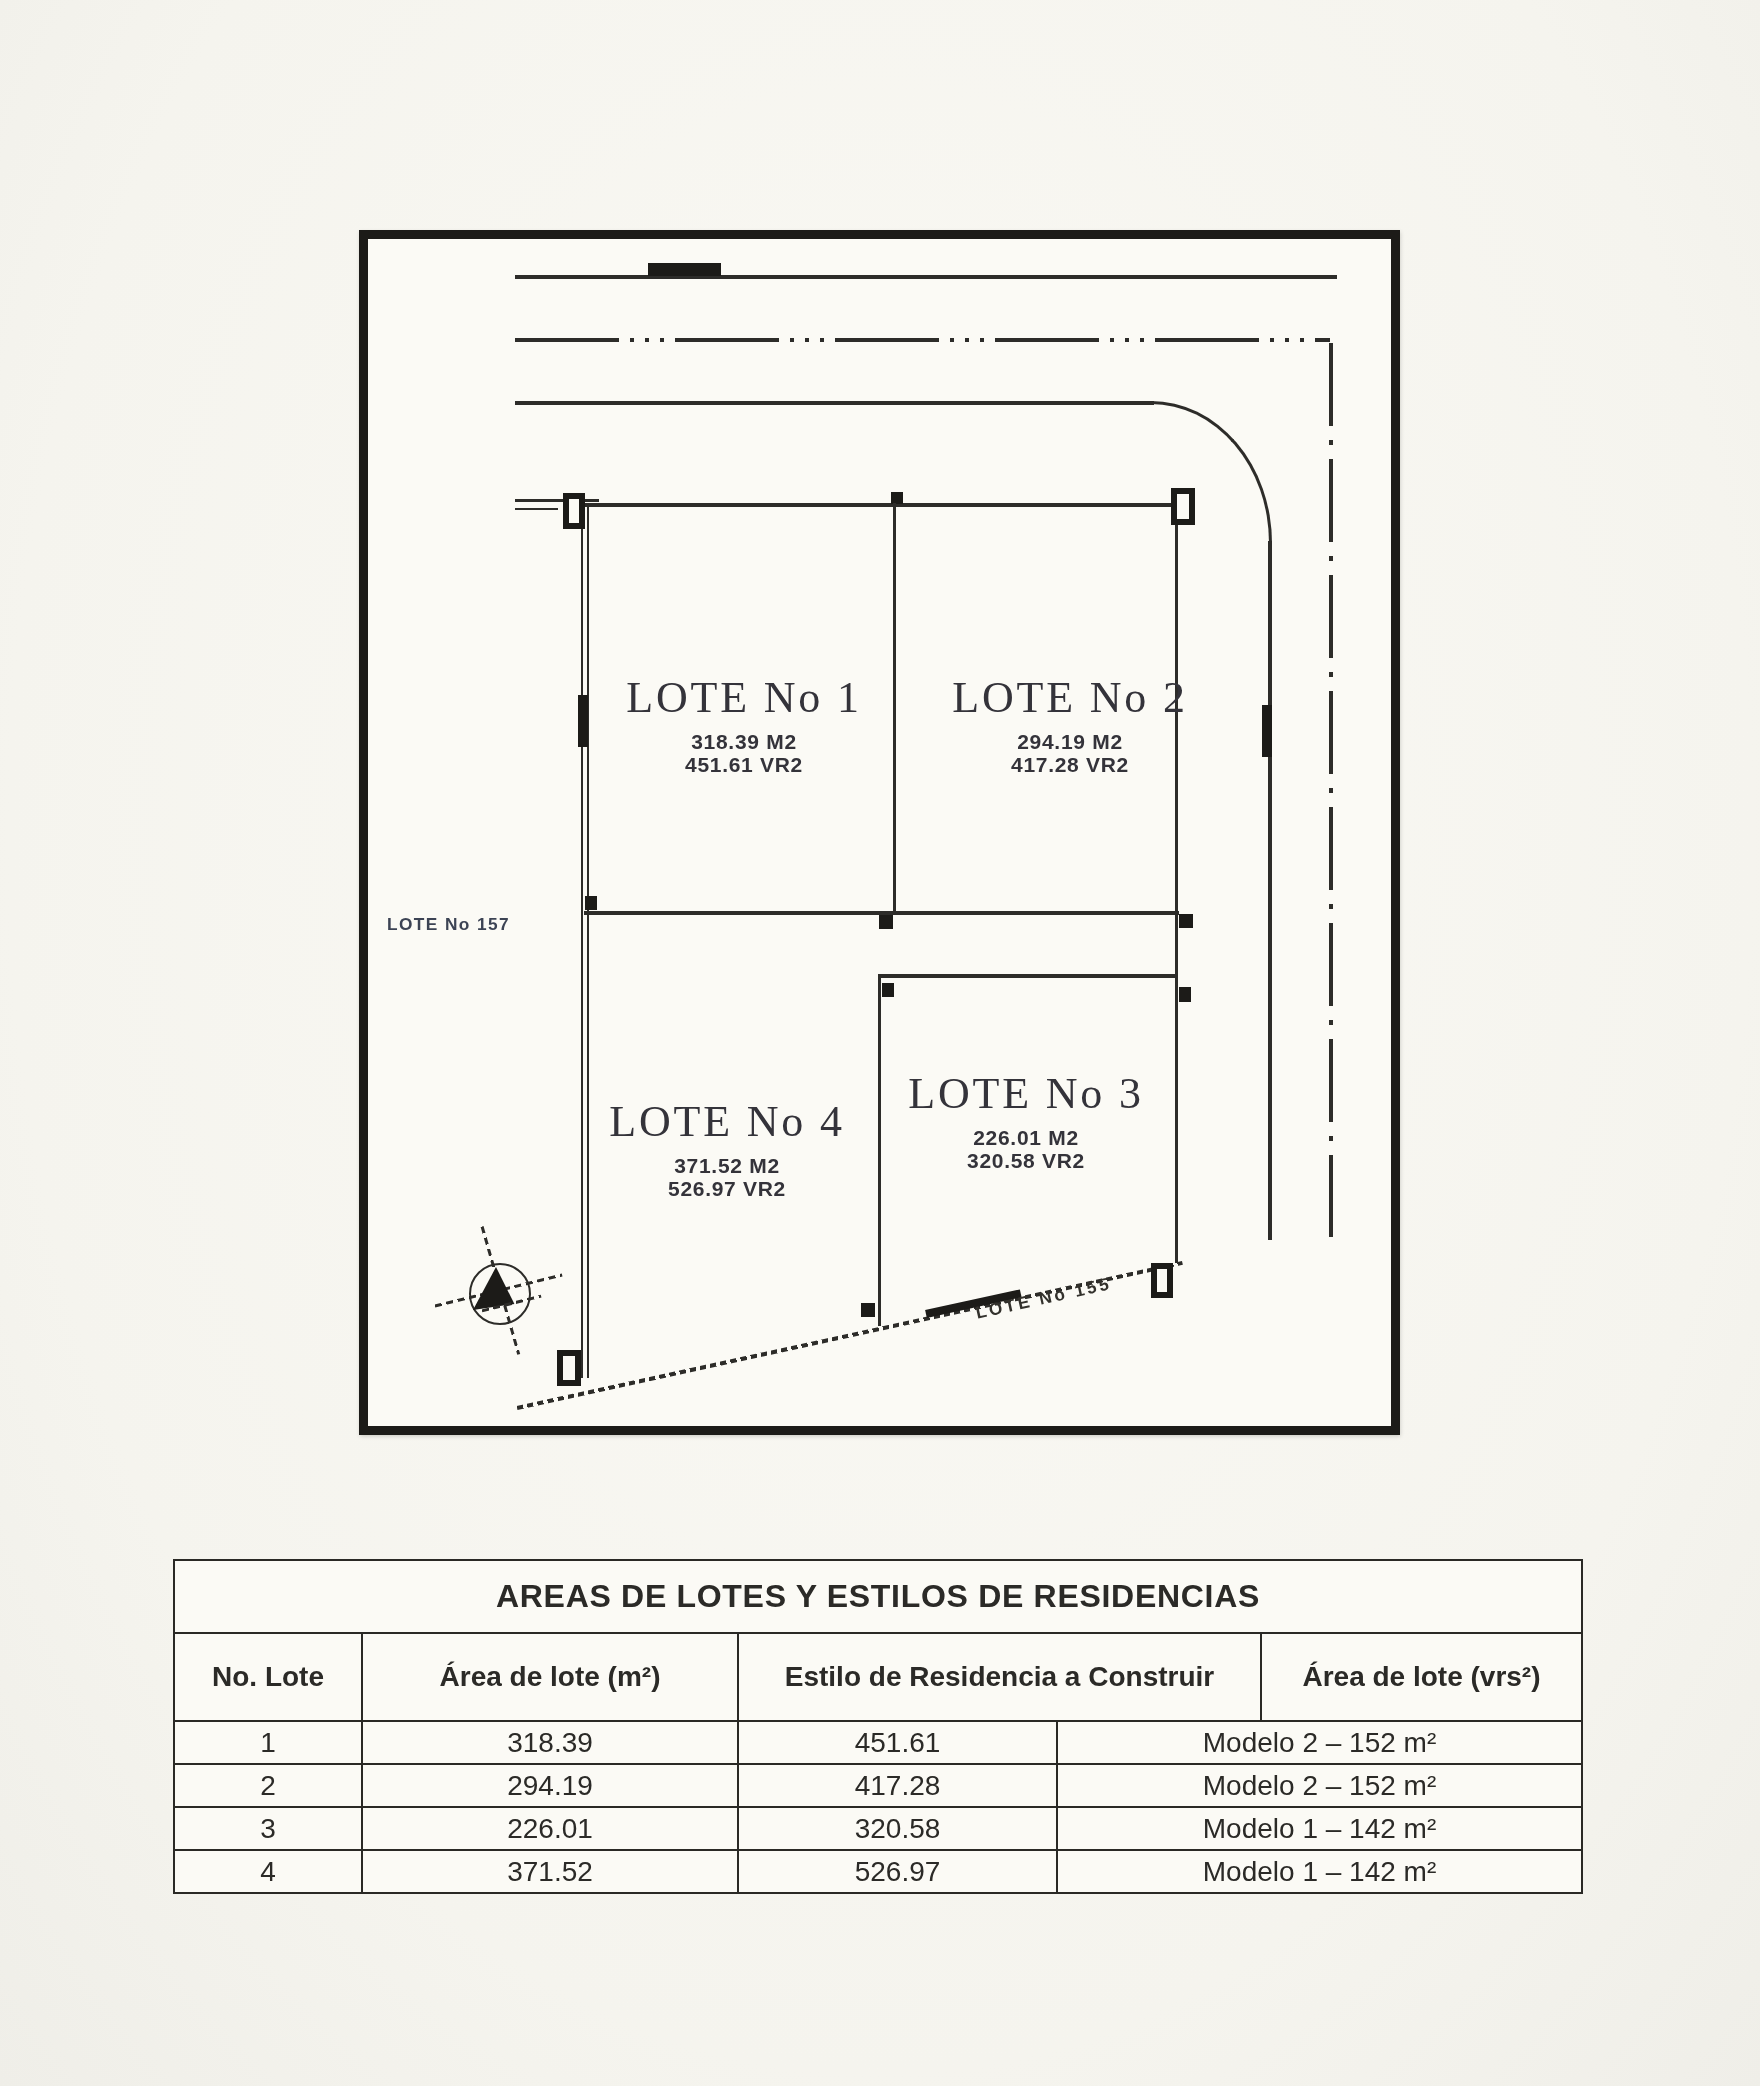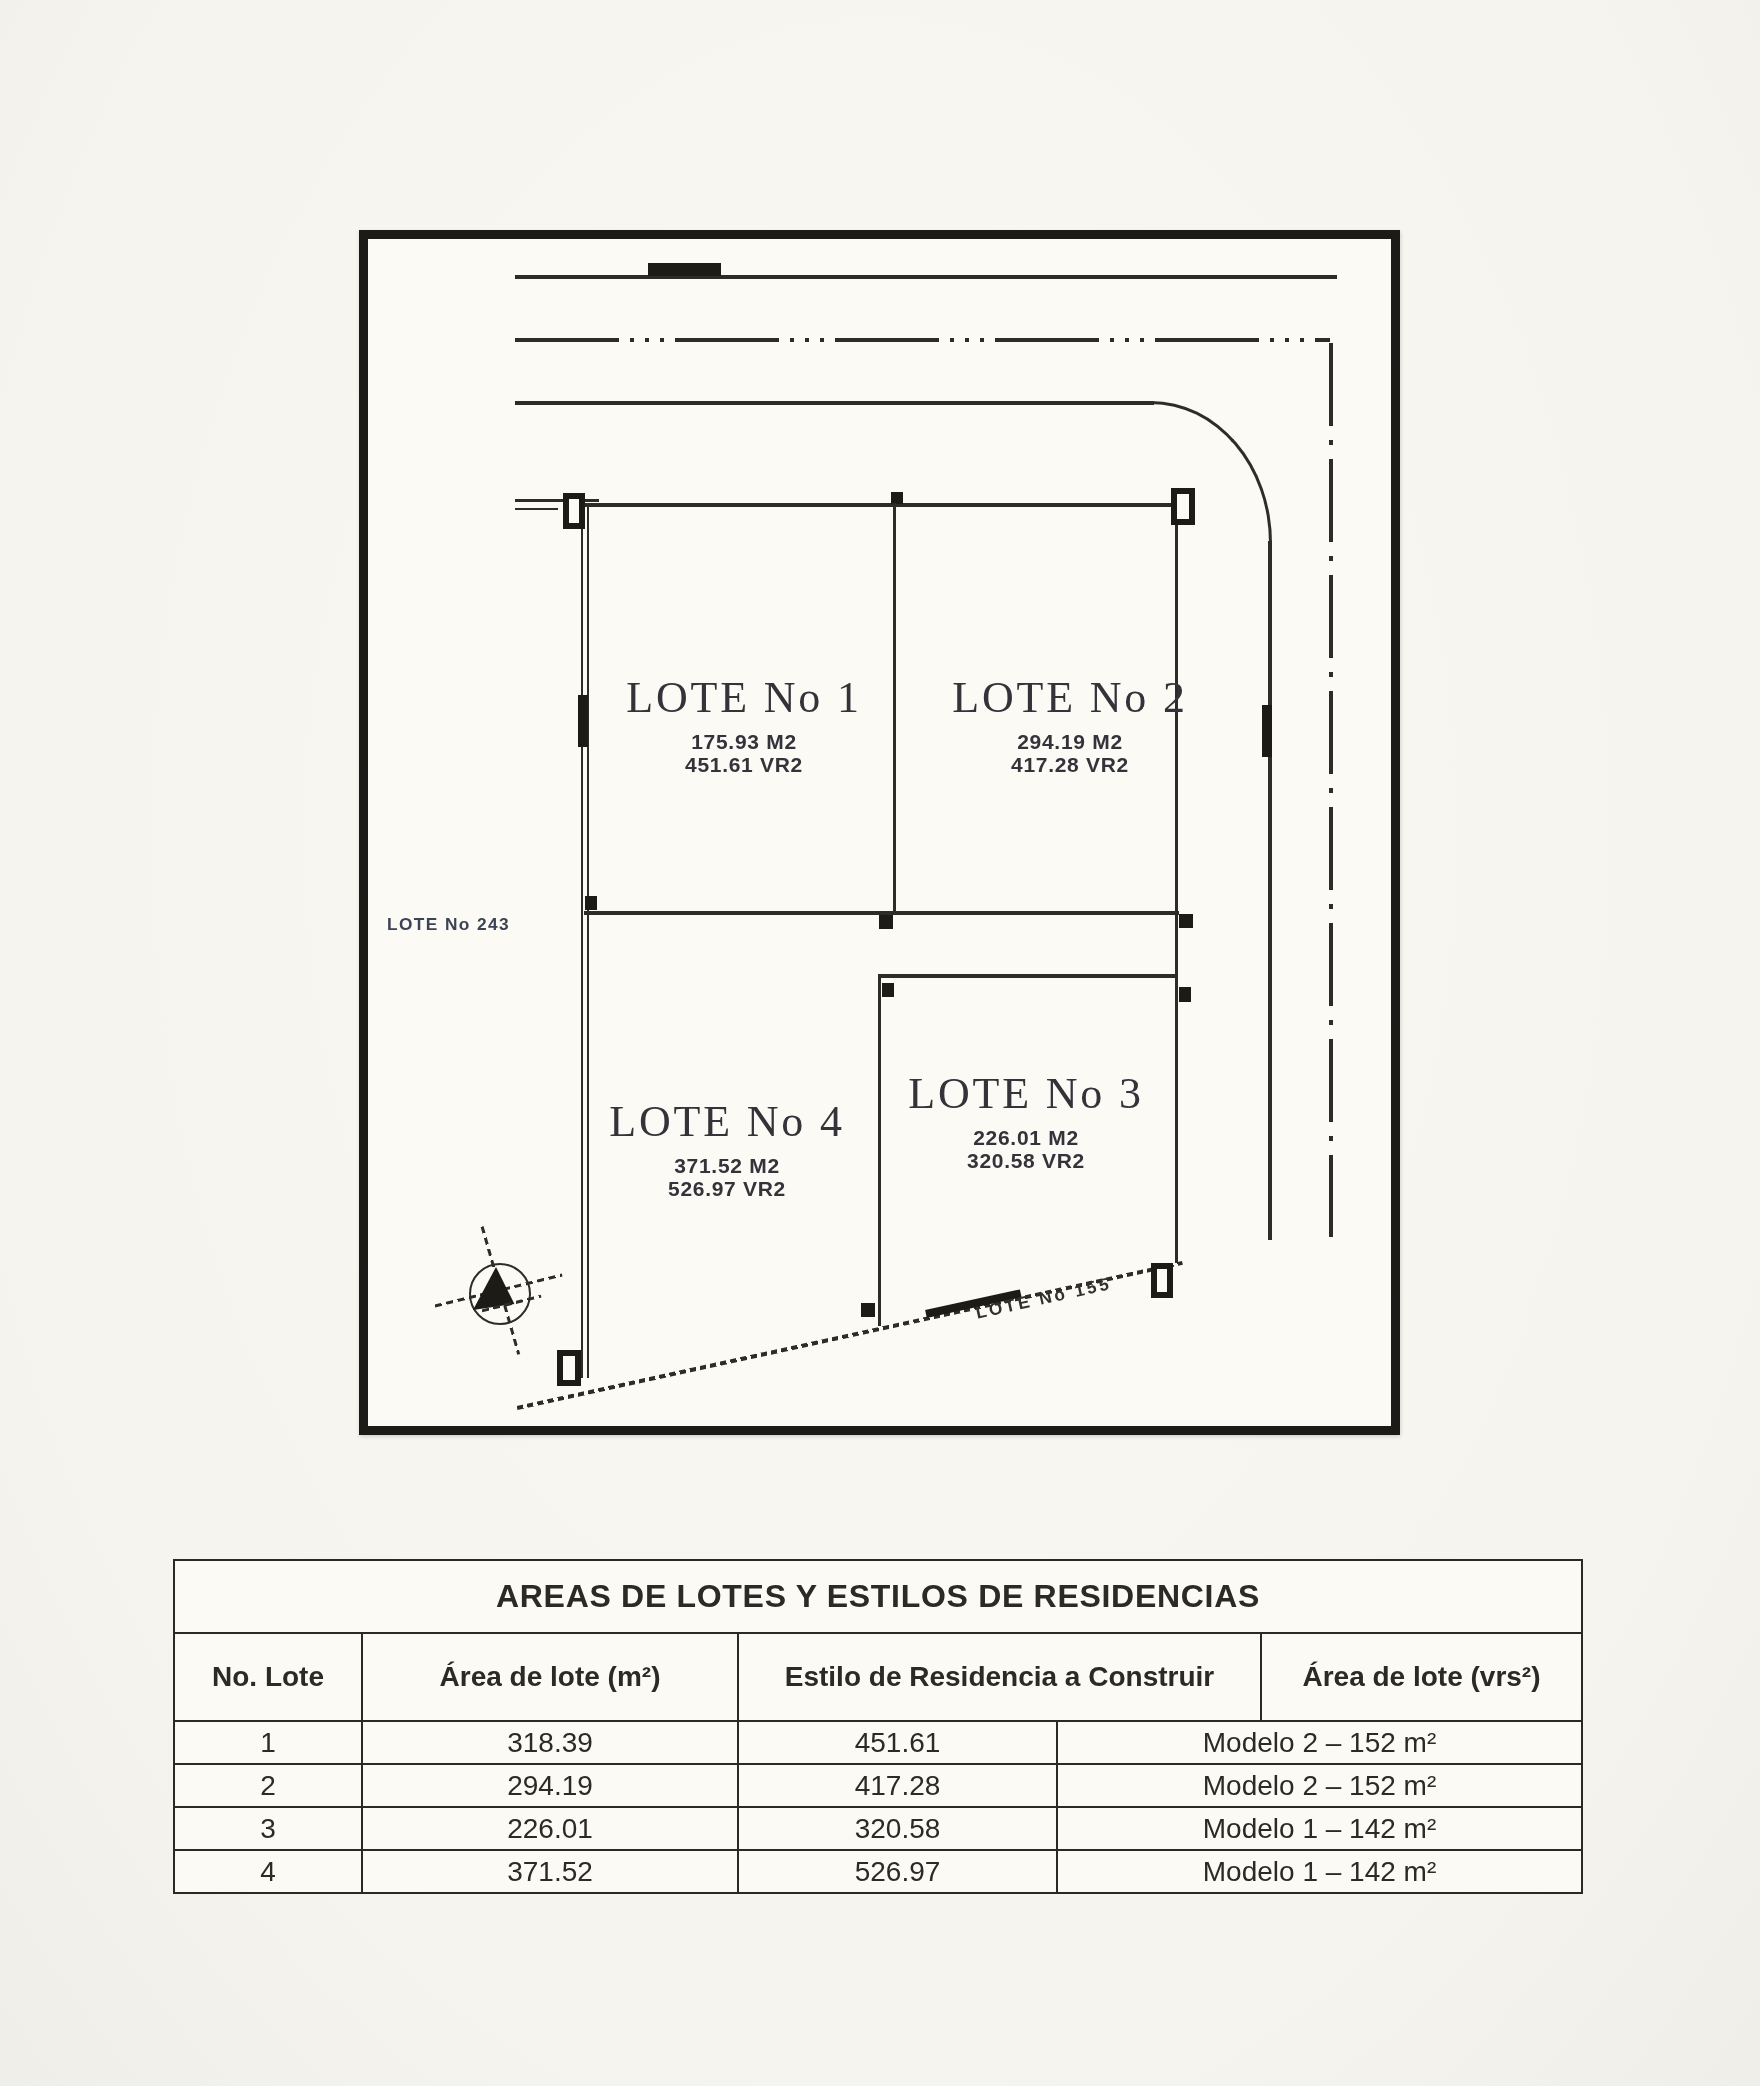--- a/index.html
+++ b/index.html
@@ -152,27 +152,27 @@
   <div class="abs marker-solid" style="left:861px;top:1303px;width:14px;height:14px;"></div>
   <div class="abs marker-hollow" style="left:1151px;top:1263px;width:22px;height:35px;"></div>
   <div class="abs marker-hollow" style="left:557px;top:1350px;width:23.5px;height:36px;"></div>
 
   <div class="abs compass-line" style="left:434px;top:1289px;width:133px;transform:rotate(74deg);transform-origin:center;"></div>
   <div class="abs compass-line" style="left:433px;top:1289px;width:131px;transform:rotate(-13.7deg);transform-origin:center;"></div>
   <div class="abs compass-circle" style="left:469px;top:1263px;"></div>
   <div class="abs compass-needle" style="left:473px;top:1267px;"></div>
   <div class="abs compass-line" style="left:481px;top:1302px;width:61px;transform:rotate(-14deg);"></div>
 
-  <div class="abs neighbor-label" style="left:387px;top:914px;">LOTE No 243</div>
+  <div class="abs neighbor-label" style="left:387px;top:914px;">LOTE No 157</div>
   <div class="abs neighbor-label rot" style="left:976px;top:1303px;">LOTE No 155</div>
 
   <div class="abs lot-label" style="left:585px;top:672px;">
     <div class="lot-name">LOTE No 1</div>
     <div class="lot-area">
-      <div>175.93 M2</div>
+      <div>318.39 M2</div>
       <div>451.61 VR2</div>
     </div>
   </div>
   <div class="abs lot-label" style="left:911px;top:672px;">
     <div class="lot-name">LOTE No 2</div>
     <div class="lot-area">
       <div>294.19 M2</div>
       <div>417.28 VR2</div>
     </div>
   </div>

